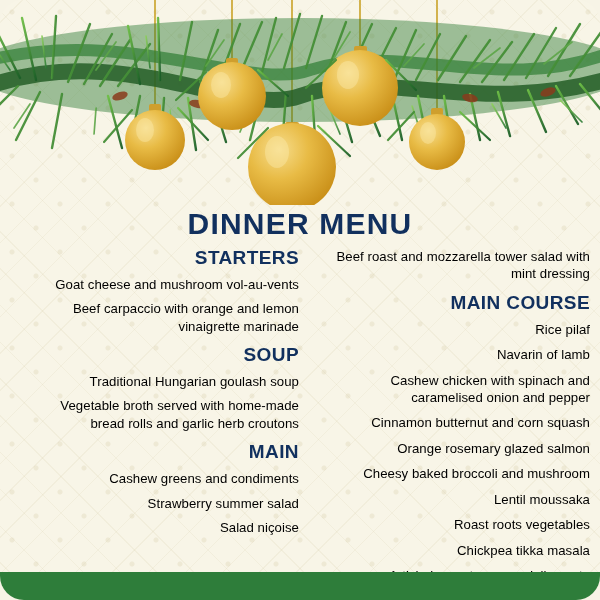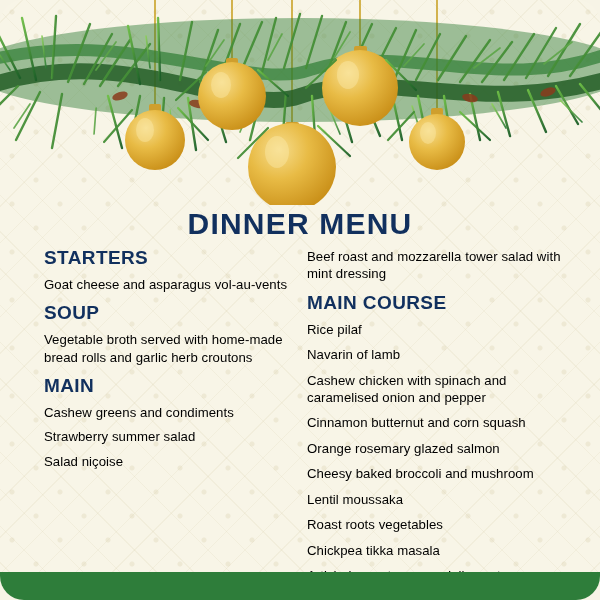--- a/index.html
+++ b/index.html
@@ -71,23 +71,24 @@
   }
 
   
   .columns {
     position: absolute;
     top: 248px;
     left: 0;
     width: 600px;
     height: 320px;
     display: flex;
-    gap: 8px;
+    gap: 26px;
     padding: 0 40px 0 44px;
     box-sizing: border-box;
+    text-align: right;
   }
   .col {
     width: 255px;
     flex: 0 0 auto;
   }
   .col-right { width: 265px; }
 
   .section-head {
     font-size: 19px;
     font-weight: bold;
@@ -279,23 +280,25 @@
     </svg>
   </div>
 
   <div class="menu-title">DINNER MENU</div>
 
   <div class="columns">
 
     <div class="col col-left">
 
       <div class="section-head">STARTERS</div>
-      <div class="item">Goat cheese and asparagus vol-au-vents</div>
+      <div class="item">Goat cheese and mushroom vol-au-vents</div>
+      <div class="item">Beef carpaccio with orange and lemon vinaigrette marinade</div>
 
       <div class="section-head">SOUP</div>
+      <div class="item">Traditional Hungarian goulash soup</div>
       <div class="item">Vegetable broth served with home-made bread rolls and garlic herb croutons</div>
 
       <div class="section-head">MAIN</div>
       <div class="item">Cashew greens and condiments</div>
       <div class="item">Strawberry summer salad</div>
       <div class="item">Salad niçoise</div>
     </div>
 
     <div class="col col-right">
 

